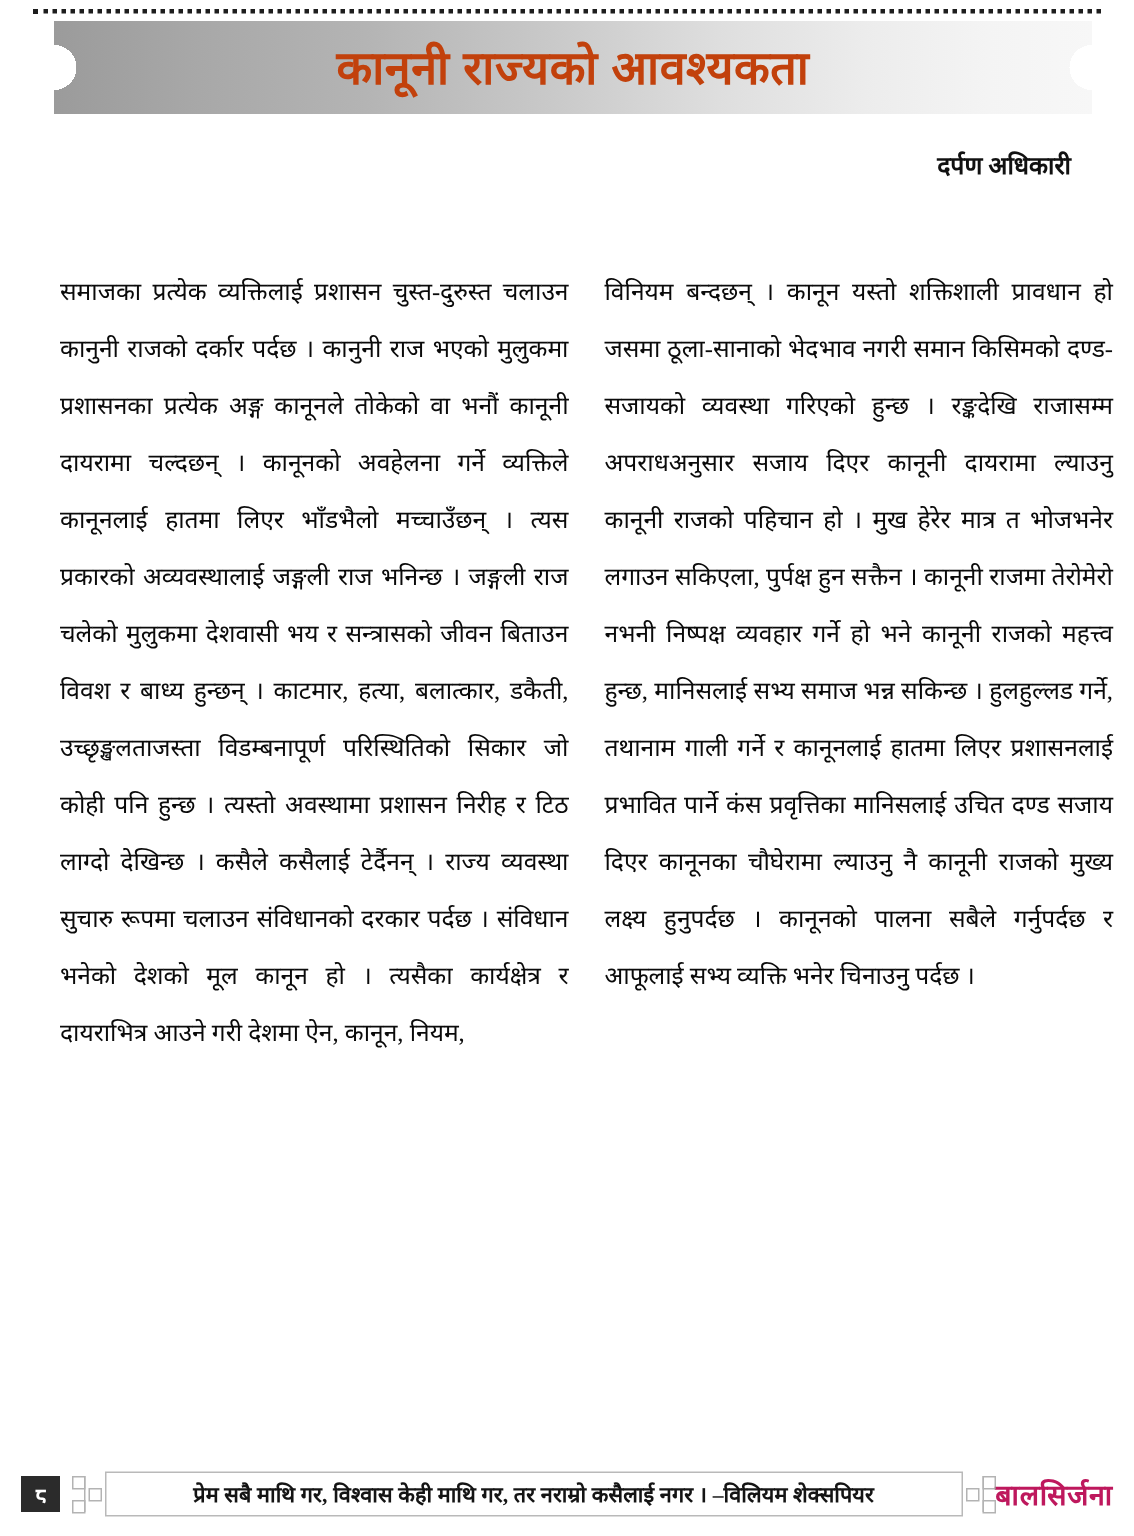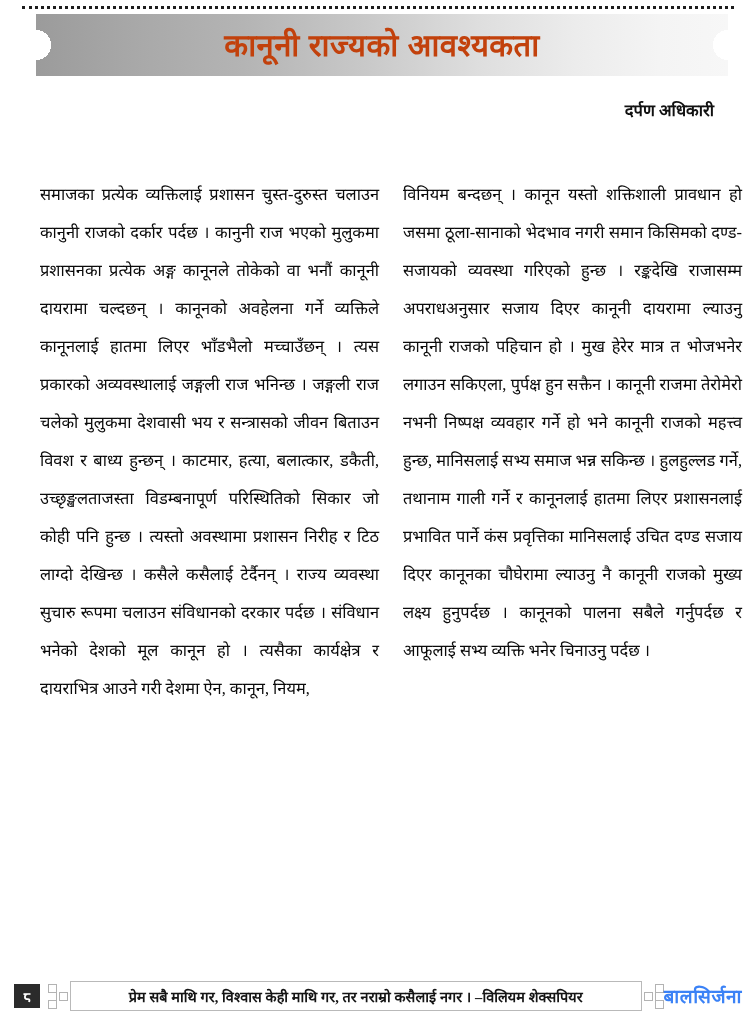--- a/index.html
+++ b/index.html
@@ -183,21 +183,21 @@
     color: #141414;
     white-space: nowrap;
     letter-spacing: 0.1px;
   }
   .brand {
     flex: 0 0 auto;
     margin-left: 0;
     font-family: "Liberation Sans", "DejaVu Sans", sans-serif;
     font-size: 19px;
     font-weight: bold;
-    color: #3b82f6;
+    color: #be185d;
     letter-spacing: 0.5px;
     white-space: nowrap;
   }
 </style>
 </head>
 <body>
 
 <div class="page">
 
   <div class="top-rule"></div>

